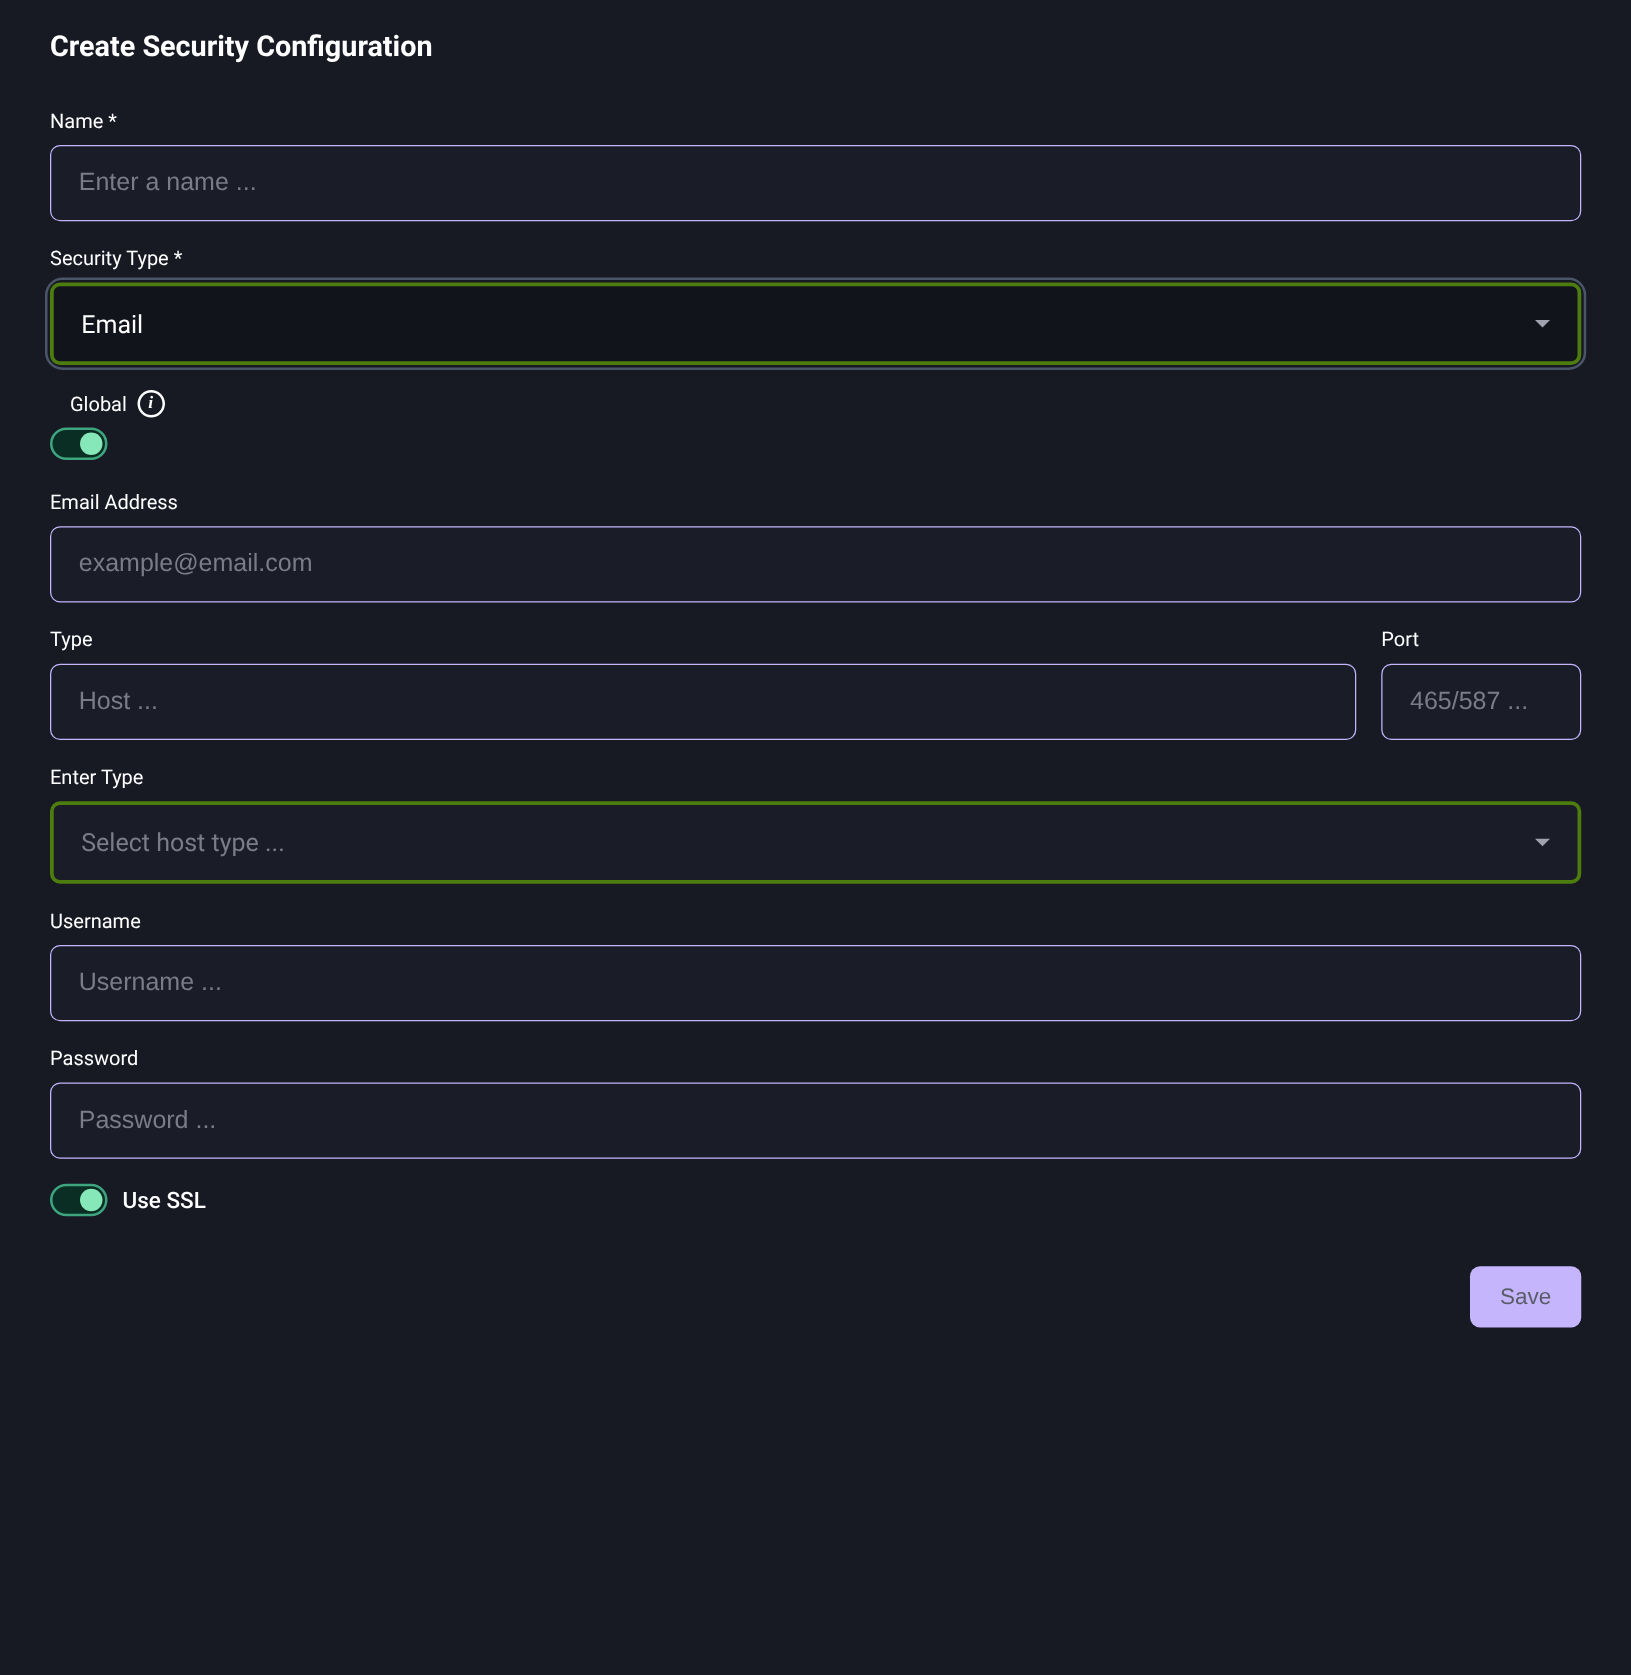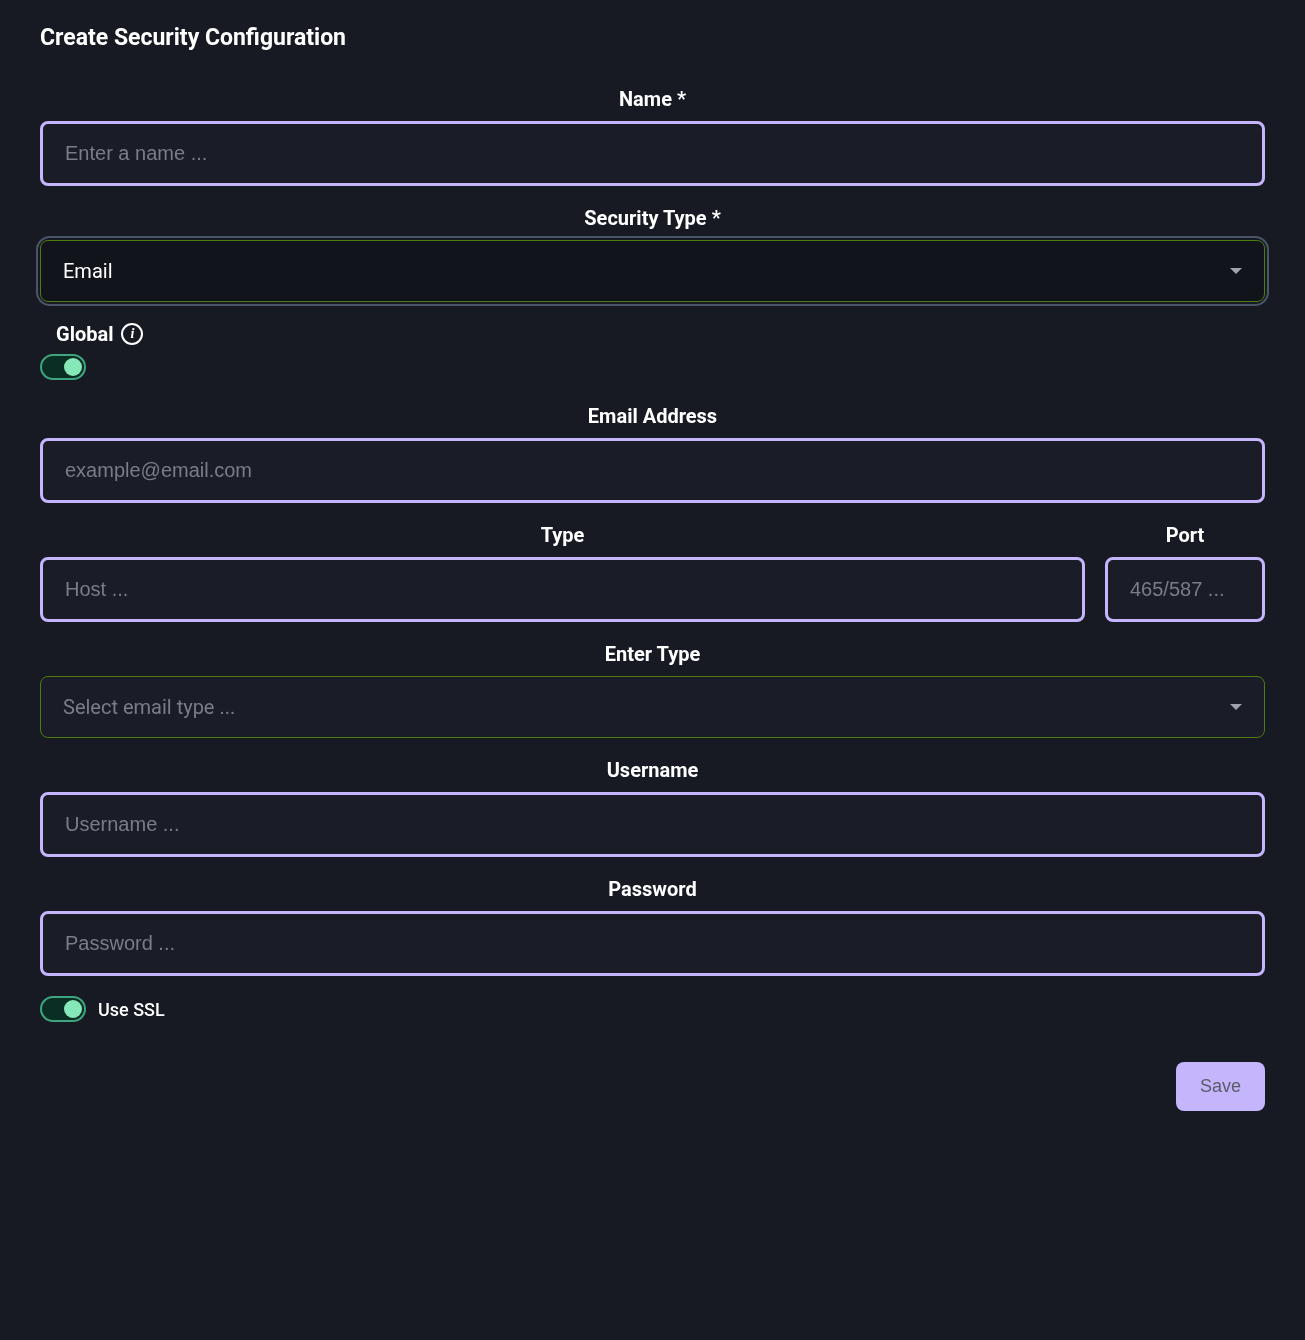--- a/index.html
+++ b/index.html
@@ -16,31 +16,30 @@
   }
   .page-title {
     font-size: 23px;
     font-weight: 700;
     margin-bottom: 36px;
   }
   .field-group {
     margin-bottom: 20px;
   }
   .field-label {
-    font-size: 20px;
-    font-weight: 700;
+    font-size: 16px;
+    font-weight: 400;
     color: #ffffff;
     display: block;
     margin-bottom: 10px;
-    text-align: center;
   }
   .text-input {
     width: 100%;
     background: #1a1d28;
-    border: 3px solid #c4b5fd;
+    border: 1px solid #c4b5fd;
     border-radius: 8px;
     padding: 18px 22px;
     font-size: 20px;
     color: #ffffff;
     outline: none;
   }
   .text-input::placeholder {
     color: #7a7d87;
   }
   .select-wrap {
@@ -48,21 +47,21 @@
     width: 100%;
   }
   .select-wrap.focused {
     outline: 2px solid #4a5568;
     outline-offset: 2px;
     border-radius: 10px;
   }
   .select {
     width: 100%;
     background: #12141c;
-    border: 1px solid #4d7c0f;
+    border: 3px solid #4d7c0f;
     border-radius: 8px;
     padding: 18px 22px;
     font-size: 20px;
     color: #ffffff;
     outline: none;
     appearance: none;
     cursor: pointer;
     display: flex;
     align-items: center;
     justify-content: space-between;
@@ -197,21 +196,21 @@
   <div class="col-port field-group">
     <label class="field-label">Port</label>
     <input class="text-input" type="text" placeholder="465/587 ..." style="">
   </div>
 </div>
 
 <div class="field-group">
   <label class="field-label">Enter Type</label>
   <div class="select-wrap">
     <div class="select placeholder">
-      <span>Select email type ...</span>
+      <span>Select host type ...</span>
       <span class="caret"></span>
     </div>
   </div>
 </div>
 
 <div class="field-group">
   <label class="field-label">Username</label>
   <input class="text-input" type="text" placeholder="Username ..." style="">
 </div>
 

